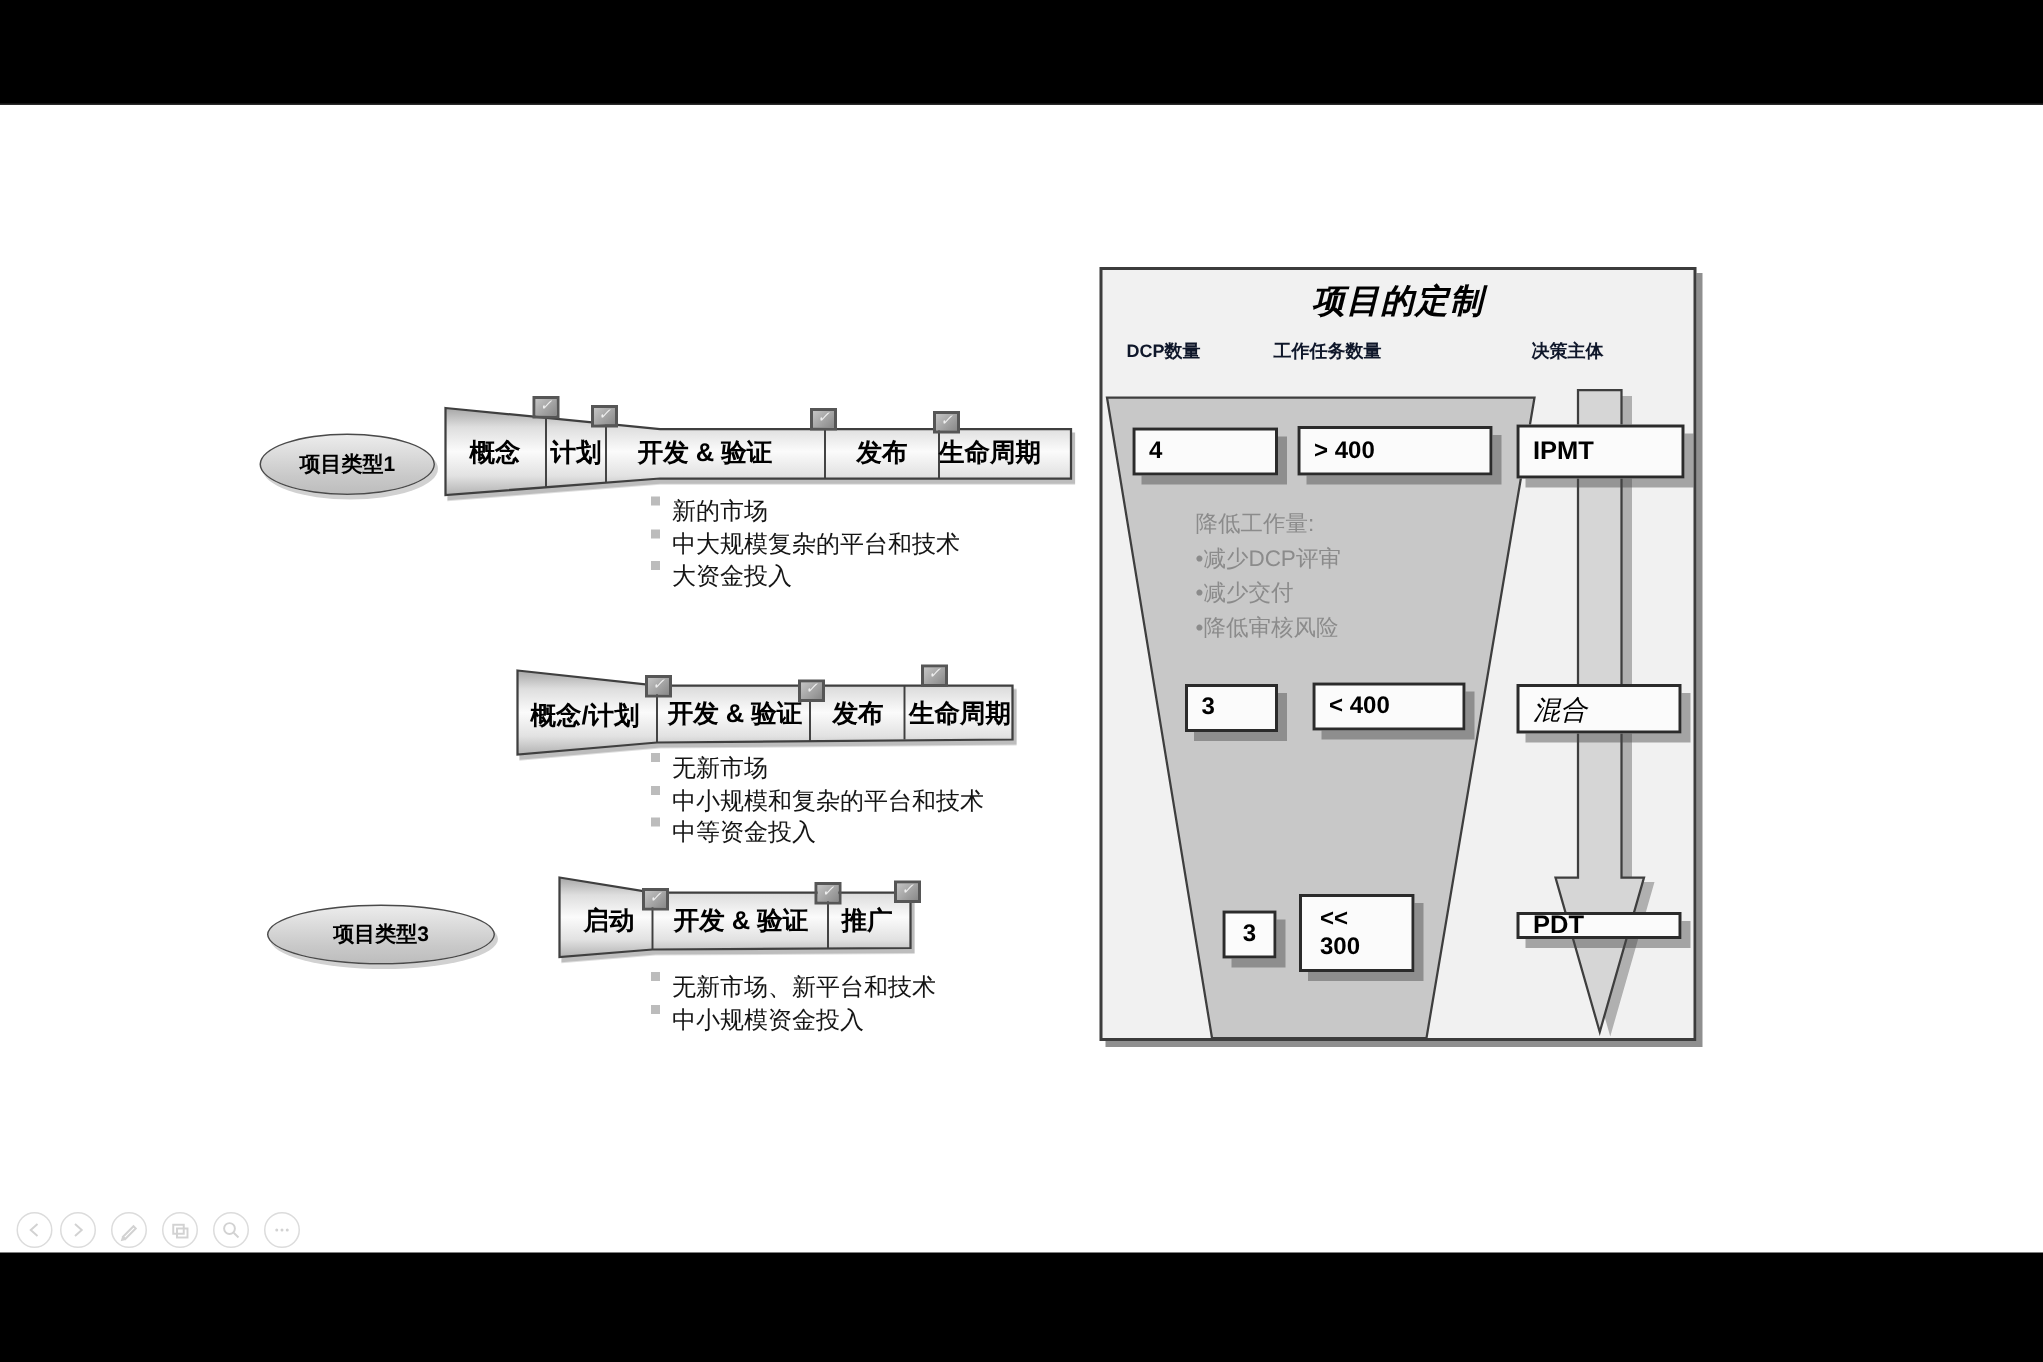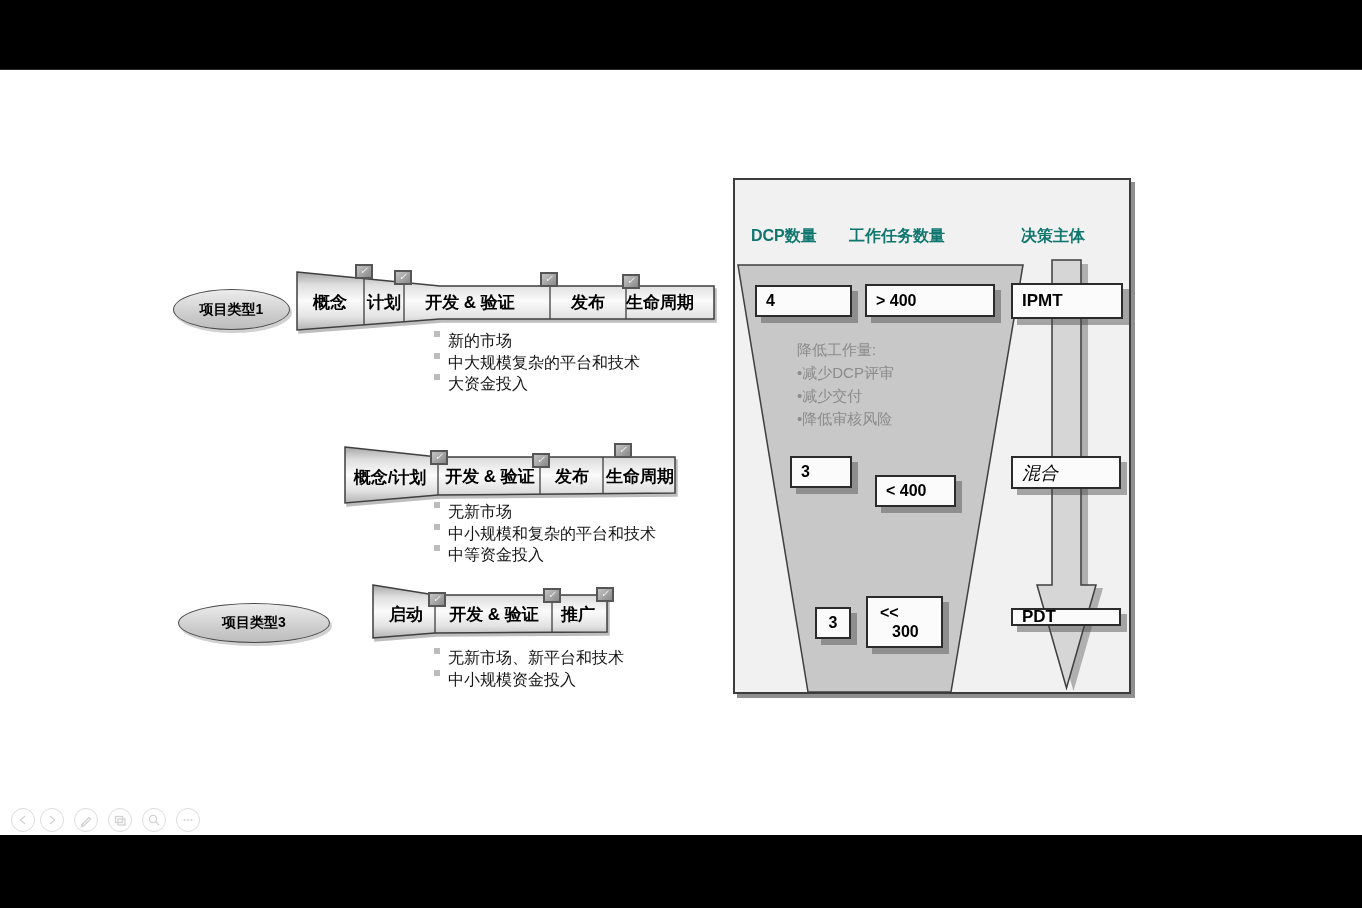--- a/index.html
+++ b/index.html
@@ -40,37 +40,37 @@
   #panel {
     position:absolute; left:733px; top:108px; width:398px; height:516px;
     background:#f1f1f1; border:2px solid #3c3c3c;
     box-shadow:4px 4px 0 #8f8f8f;
   }
   #panel-title {
     position:absolute; left:0; right:0; top:6px; text-align:center;
     font-size:22px; font-weight:bold; font-style:italic; color:#000;
     letter-spacing:1px;
   }
-  .col-header { position:absolute; font-size:16px; font-weight:bold; color:#0f766e; white-space:nowrap; }
+  .col-header { position:absolute; font-size:12px; font-weight:bold; color:#0f172a; white-space:nowrap; }
   #panel svg.layer { position:absolute; left:0; top:0; }
   #note {
     position:absolute; left:62px; top:158px; font-size:15px;
     color:#8b8b8b; line-height:23px; white-space:nowrap;
   }
   .vbox {
     position:absolute; background:#fbfbfb; border:2px solid #2b2b2b;
     box-shadow:6px 6px 0 rgba(70,70,70,0.45);
     display:flex; align-items:center; padding-left:9px;
     font-size:16px; font-weight:bold; color:#000;
   }
   .vbox.center { justify-content:center; padding-left:0; }
   .vbox.decision { font-size:17px; }
   .vbox.mix { font-weight:normal; font-size:18px; }
   .vbox.twoline { flex-direction:column; align-items:flex-start; justify-content:center; padding-left:12px; line-height:19px; }
-  .vbox.twoline .l2 { margin-left:12px; }
+  .vbox.twoline .l2 { }
 
   
   .tbtn {
     position:absolute; top:808px; width:24px; height:24px; border-radius:50%;
     border:1px solid #dcdcdc; background:#fff;
     display:flex; align-items:center; justify-content:center; cursor:pointer;
   }
   .tbtn svg { stroke:#d2d2d2; fill:none; stroke-width:1.3; }
 </style>
 </head>
@@ -174,20 +174,21 @@
           <span class="bsq"></span>
           <span>无新市场、新平台和技术</span>
         </div>
       <div class="bullet">
           <span class="bsq"></span>
           <span>中小规模资金投入</span>
         </div>
     </div>
 
     <div id="panel">
+      <div id="panel-title">项目的定制</div>
       <span class="col-header" style="left:16px; top:46px;">DCP数量</span>
       <span class="col-header" style="left:114px; top:46px;">工作任务数量</span>
       <span class="col-header" style="left:286px; top:46px;">决策主体</span>
 
       <svg class="layer" width="394" height="512">
         <polygon points="3,85 288,85 216,512 73,512" fill="#c8c8c8" stroke="#3e3e3e" stroke-width="1.5"></polygon>
       </svg>
 
       <svg class="layer" width="394" height="512">
         <polygon points="324,84 353,84 353,408 368,408 338.5,511 309,408 324,408" fill="#b0b0b0"></polygon>
@@ -199,21 +200,21 @@
         <div>•减少DCP评审</div>
         <div>•减少交付</div>
         <div>•降低审核风险</div>
       </div>
 
       <div class="vbox" style="left:20px; top:105px; width:97px; height:32px;">4</div>
       <div class="vbox" style="left:130px; top:104px; width:130px; height:33px;">&gt; 400</div>
       <div class="vbox decision" style="left:276px; top:103px; width:112px; height:36px;">IPMT</div>
 
       <div class="vbox" style="left:55px; top:276px; width:62px; height:32px;">3</div>
-      <div class="vbox" style="left:140px; top:275px; width:81px; height:32px;margin-top:20px;">&lt; 400</div>
+      <div class="vbox" style="left:140px; top:275px; width:102px; height:32px;">&lt; 400</div>
       <div class="vbox decision mix" style="left:276px; top:276px; width:110px; height:33px;font-style:italic;">混合</div>
 
       <div class="vbox center" style="left:80px; top:427px; width:36px; height:32px;">3</div>
       <div class="vbox twoline" style="left:131px; top:416px; width:77px; height:52px;">
         <span class="l1">&lt;&lt;</span>
         <span class="l2">300</span>
       </div>
       <div class="vbox decision" style="left:276px; top:428px; width:110px; height:18px;">PDT</div>
     </div>
   </div>

